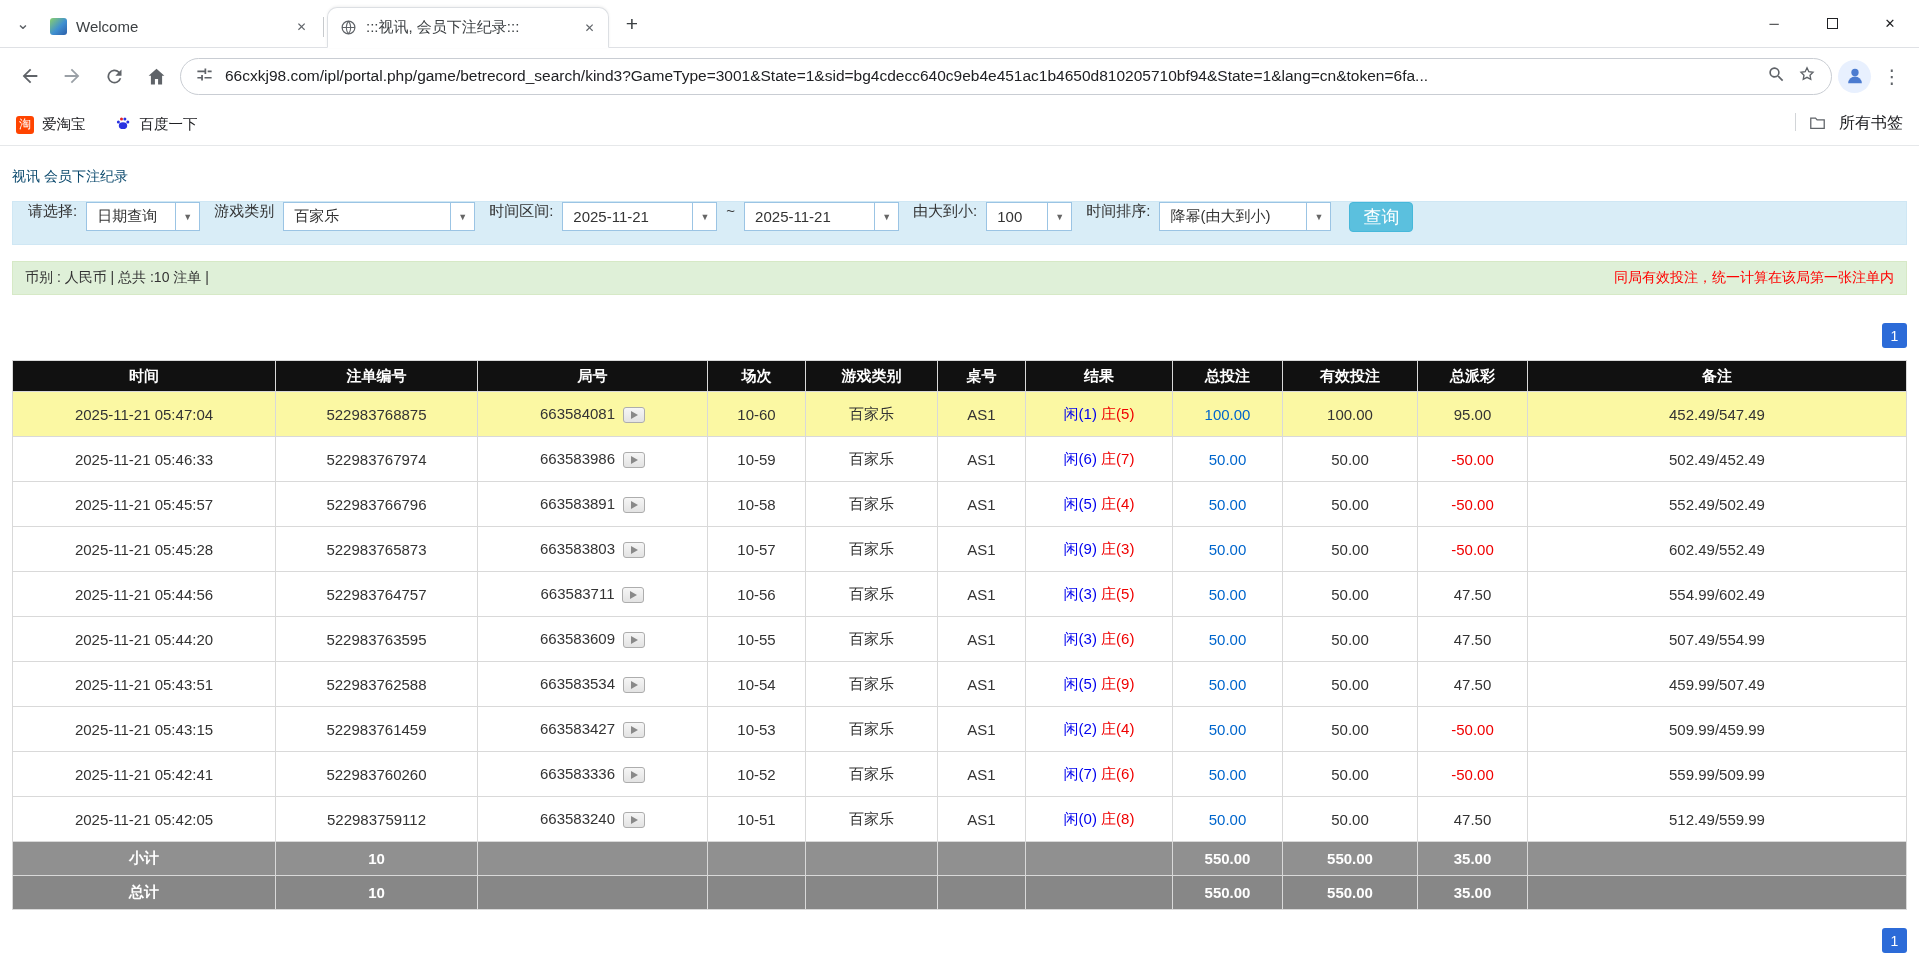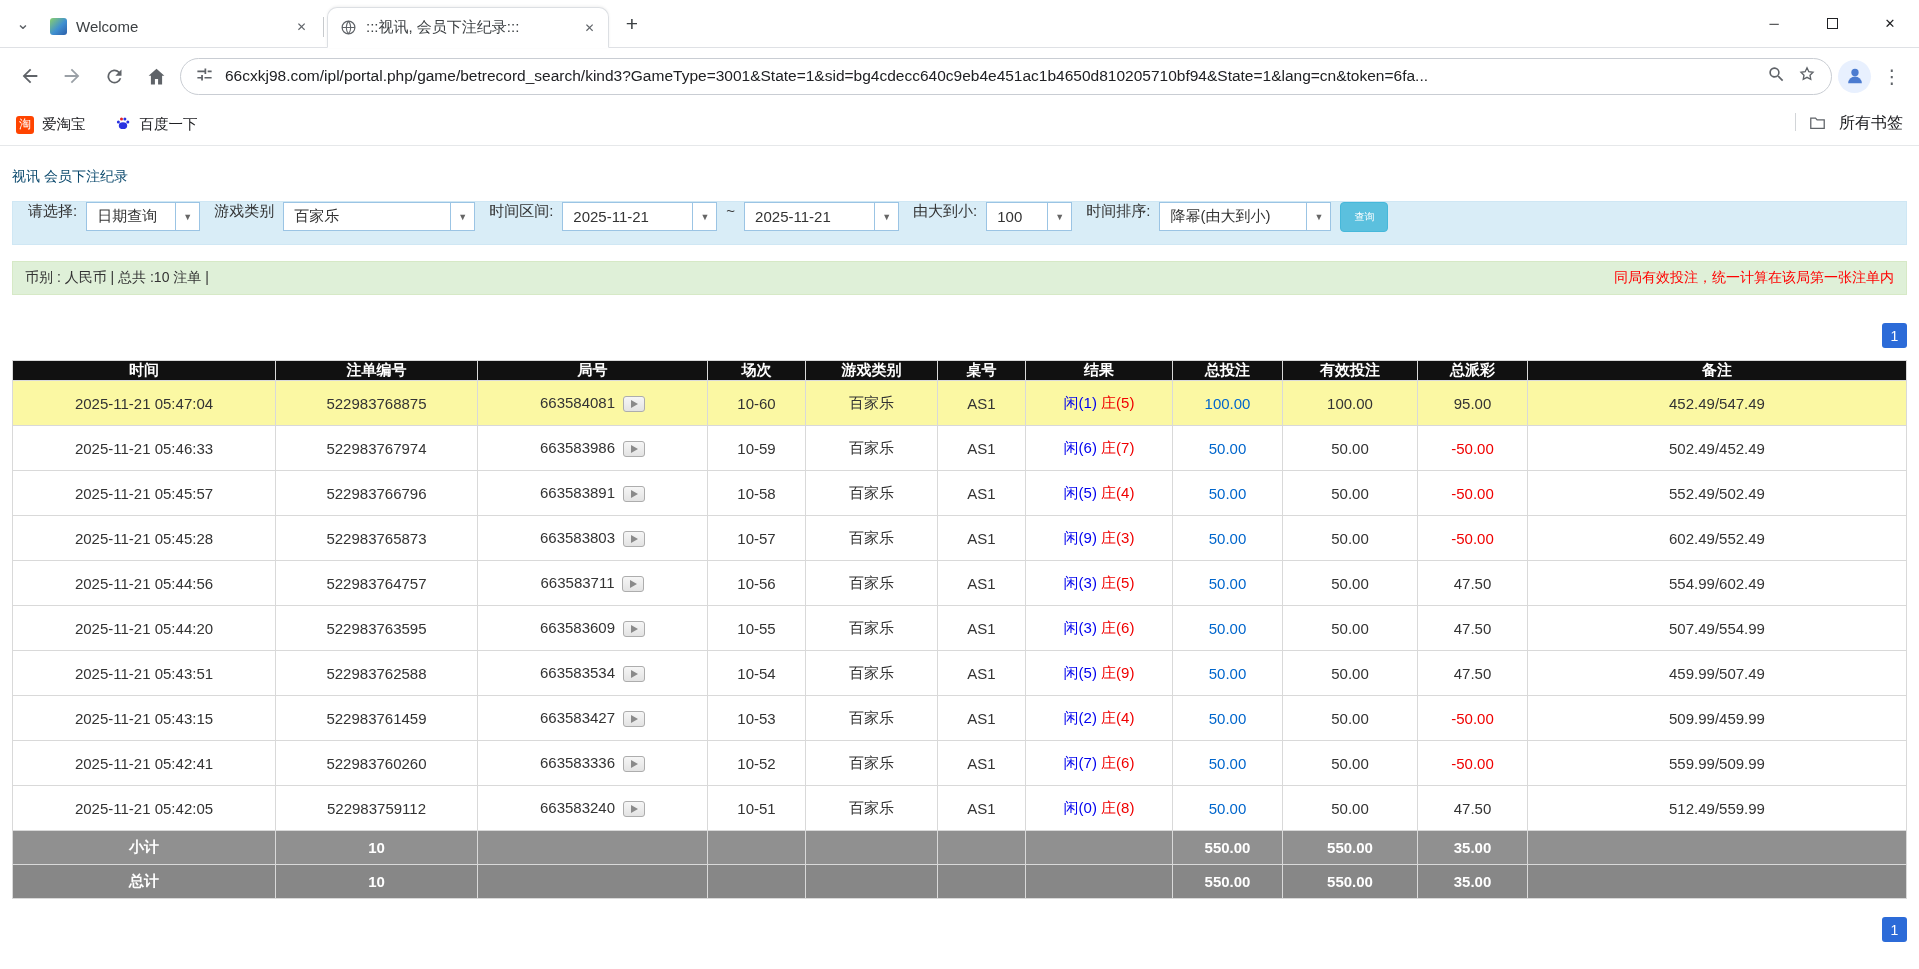--- a/index.html
+++ b/index.html
@@ -37,31 +37,31 @@
   .tb-icon { width:18px; height:18px; background:#ff4400; border-radius:3px; color:#fff; font-size:12px; display:flex; align-items:center; justify-content:center; }
 
   
   .page { padding:0 12px; }
   .page-title { margin-top:22px; font-size:14px; color:#0c4a6e; }
   .filter-bar { margin-top:15px; background:#d9edf7; border:1px solid #cfe7f4; height:44px; display:flex; align-items:flex-start; padding:0 10px; gap:9px; font-size:15px; color:#333; }
   .flabel { margin-left:5px; white-space:nowrap; }
   .sel { height:29px; background:#fff; border:1px solid #9bc4e4; display:flex; align-items:stretch; flex:none; }
   .sel .val { flex:1; display:flex; align-items:center; padding:0 10px; white-space:nowrap; overflow:hidden; }
   .sel .arr { width:24px; border-left:1px solid #9bc4e4; display:flex; align-items:center; justify-content:center; font-size:9px; color:#666; }
-  .search-btn { height:30px; padding:0 13px; background:#5bc0de; border:1px solid #46b8da; border-radius:4px; color:#fff; font-size:10px; cursor:pointer; }
+  .search-btn { height:30px; padding:0 13px; background:#5bc0de; border:1px solid #46b8da; border-radius:4px; color:#fff; font-size:18px; cursor:pointer;margin-left:9px; }
 
   .summary-bar { margin-top:16px; background:#dff0d8; border:1px solid #d6e9c6; height:32px; display:flex; align-items:center; justify-content:space-between; padding:16px 12px; font-size:14px; color:#333; }
   .summary-right { color:#ff0000;text-align:center; }
 
   .pager-row { display:flex; justify-content:flex-end; margin-top:28px; }
   .pager-row.bottom { margin-top:18px; }
   .page-btn { min-width:25px; height:25px; padding:0 4px; background:#2c6bd8; color:#fff; display:flex; align-items:center; justify-content:center; font-size:14px; border-radius:3px; }
 
   table.bet-table { width:100%; border-collapse:collapse; table-layout:fixed; margin-top:12px; font-size:15px; color:#333; }
-  .bet-table th { background:#111; color:#fff; height:20px; font-weight:bold; border:1px solid #d9d9d9; }
+  .bet-table th { background:#111; color:#fff; height:31px; font-weight:bold; border:1px solid #d9d9d9; }
   .bet-table td { border:1px solid #d9d9d9; height:45px; text-align:center; background:#fff; overflow:hidden; white-space:nowrap; }
   .bet-table tr.hl td { background:#fbf8a3; }
   .bet-table .player { color:#0000ee; }
   .bet-table .banker { color:#f00000; }
   .bet-table td.link { color:#0066cc; cursor:pointer; }
   .bet-table td.neg { color:#f00000; }
   .bet-table tr.foot td { background:#909090; color:#fff; font-weight:bold; height:34px; }
   .bet-table tr.foot.total td { background:#878787; }
   .replay-icon { display:inline-block; width:22px; height:16px; margin-left:8px; vertical-align:middle; background:linear-gradient(#f6f6f6,#e3e3e3); border:1px solid #adadad; border-radius:3px; position:relative; cursor:pointer; }
   .replay-icon::after { content:''; position:absolute; left:7px; top:3px; width:0; height:0; border-left:7px solid #8a8a8a; border-top:4px solid transparent; border-bottom:4px solid transparent; }

